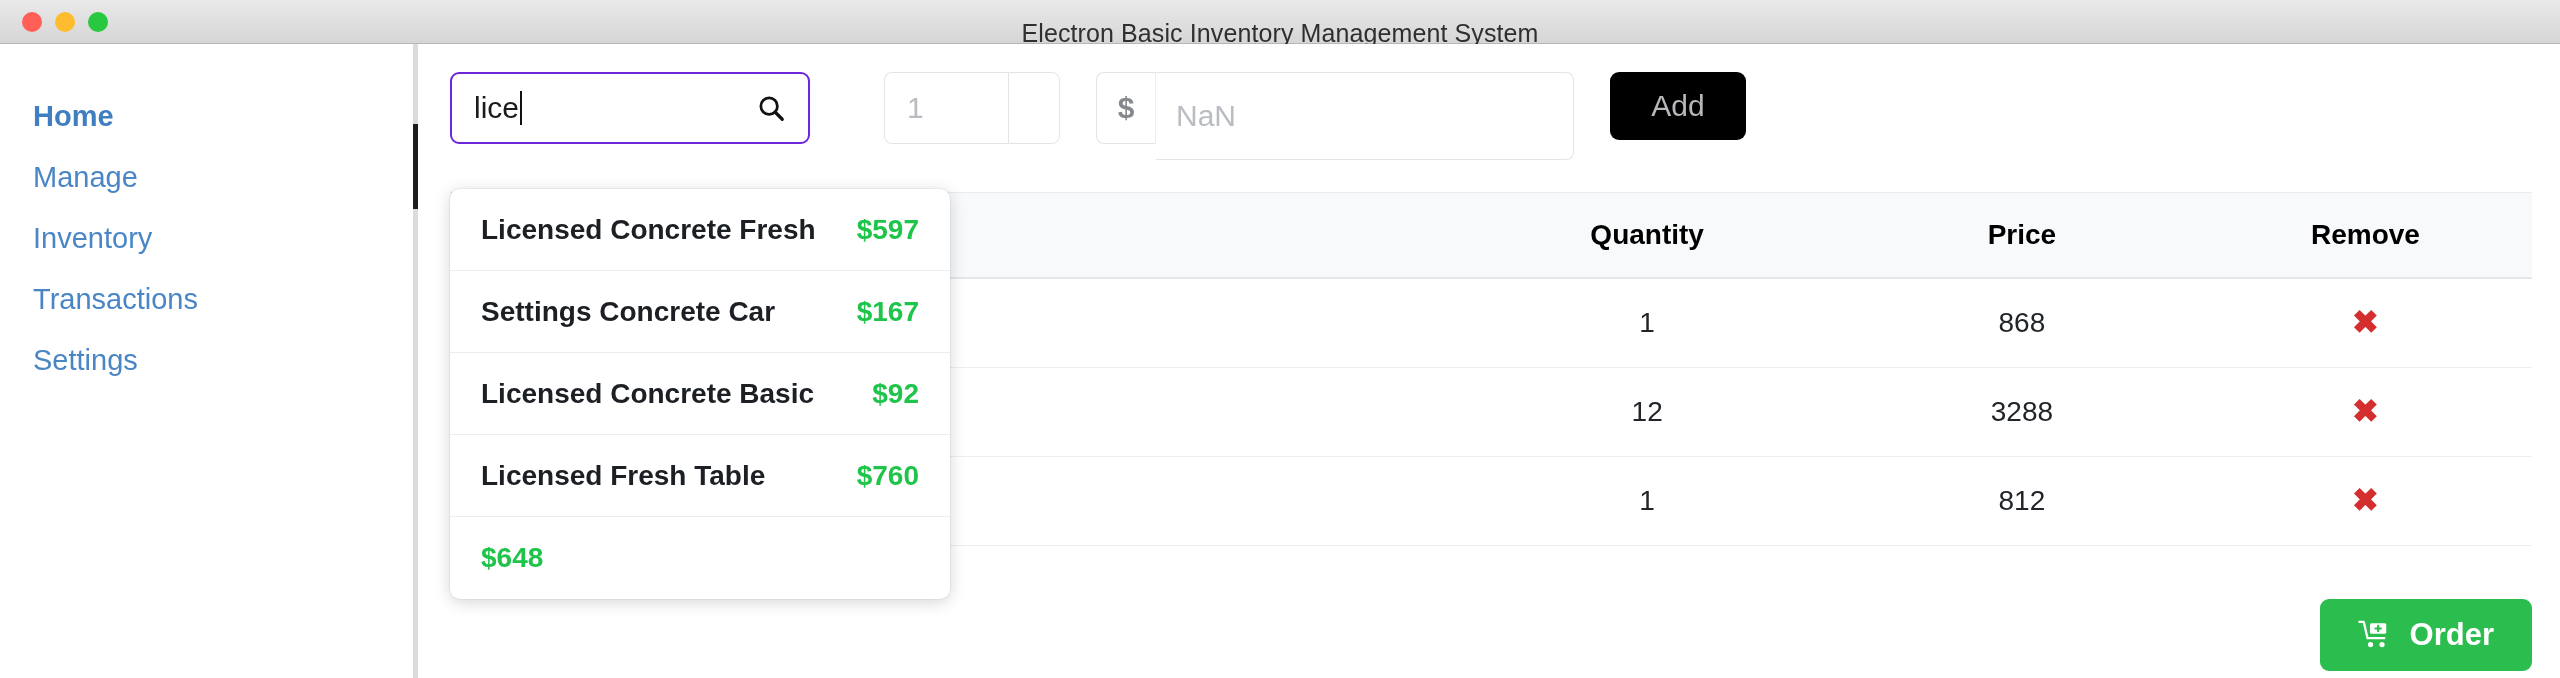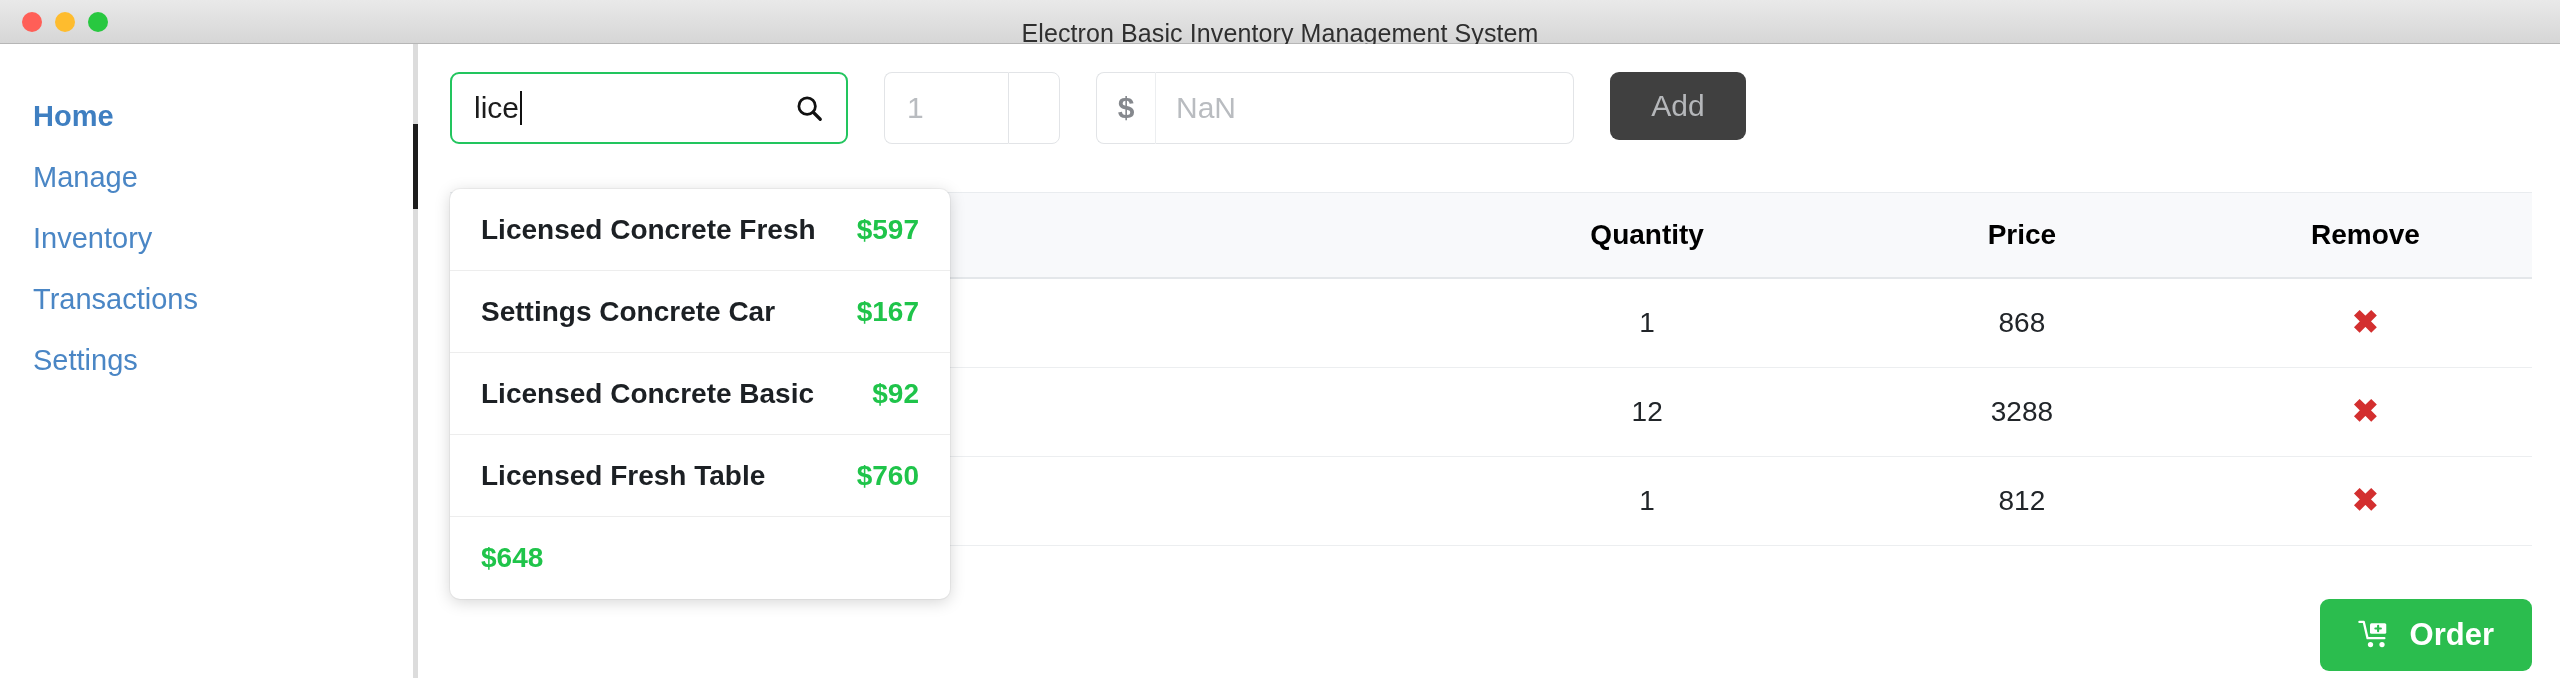--- a/index.html
+++ b/index.html
@@ -74,22 +74,22 @@
   
   .toolbar {
     display: flex; align-items: flex-start;
     padding-top: 28px; gap: 0;
   }
   .search-wrap {
     position: relative;
     width: 398px; flex: 0 0 398px;
   }
   .search-box {
-    width: 398px; height: 72px;
-    border: 2px solid #22c55e;
+    width: 360px; height: 72px;
+    border: 2px solid #6d28d9;
     border-radius: 9px;
     background: #fff;
     display: flex; align-items: center;
     padding: 8px 22px;
     position: relative;
   }
   .search-value {
     font-size: 30px; color: #1c1c1c;
     white-space: pre;
   }
@@ -131,32 +131,32 @@
   }
   .price-prefix {
     width: 60px; height: 72px;
     border: 1px solid #e2e4e7; border-right: 1px solid #eceef0;
     border-radius: 8px 0 0 8px;
     background: #fff;
     display: flex; align-items: center; justify-content: center;
     font-size: 30px; font-weight: bold; color: #85888d;
   }
   .price-input {
-    width: 418px; height: 72px;
+    width: 418px; height: 88px;
     border: 1px solid #e2e4e7; border-left: none;
     border-radius: 0 8px 8px 0;
     background: #fff;
     display: flex; align-items: center;
     padding-left: 20px;
     font-size: 30px; color: #b9bcc0;
   }
 
   .add-button {
     width: 136px; height: 68px;
-    background: #404040;
+    background: #000000;
     border: none; border-radius: 9px;
     font-size: 30px; color: #b5b7ba;
     font-family: inherit;
     cursor: default;
   }
 
   
   .dropdown {
     position: absolute;
     left: 32px; top: 145px;

